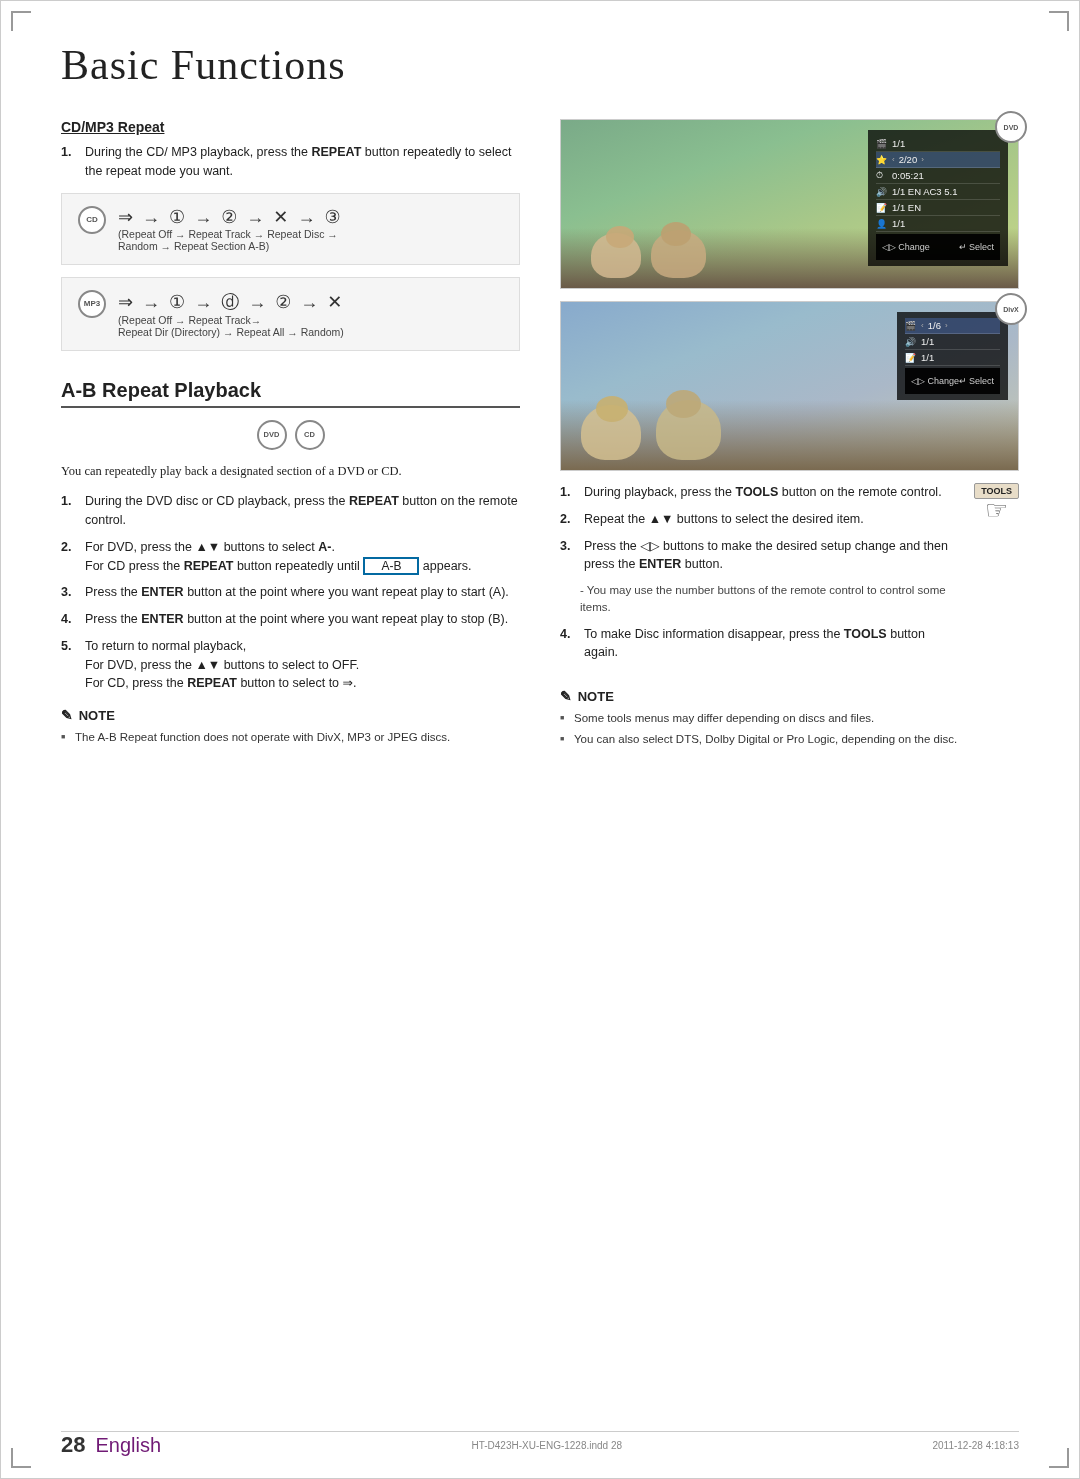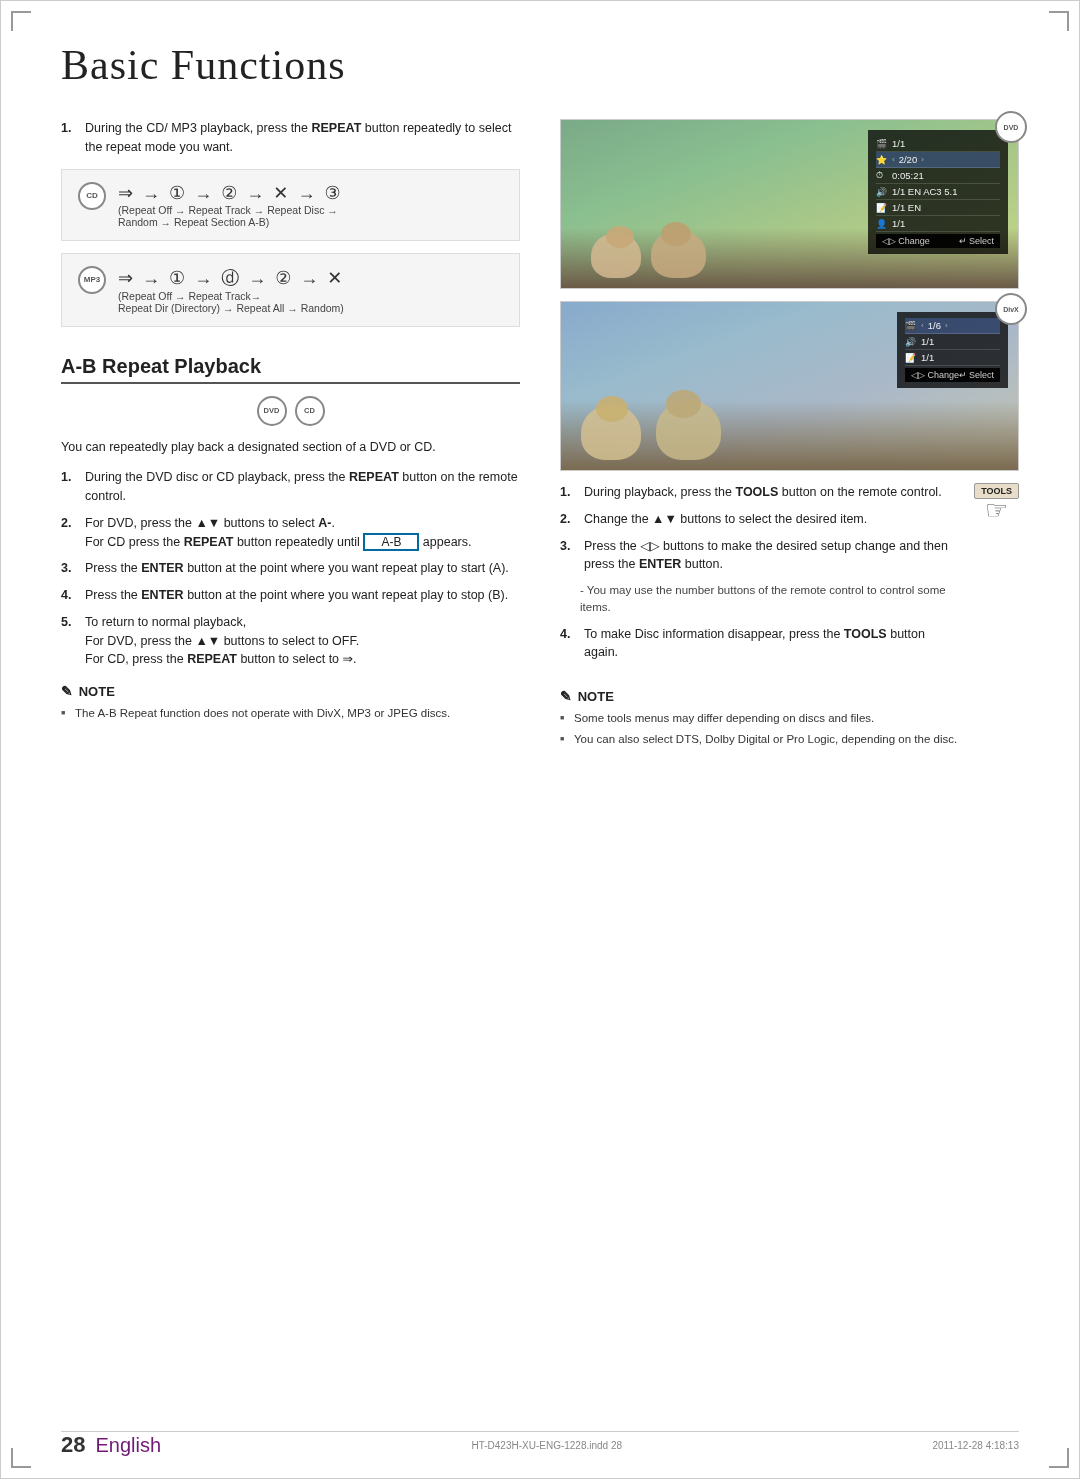--- a/index.html
+++ b/index.html
@@ -251,21 +251,21 @@
 
     .info-arrow {
       color: #aaa;
       font-size: 8px;
     }
 
     .info-bar {
       display: flex;
       justify-content: space-between;
       background: rgba(0,0,0,0.9);
-      padding: 2px 6px;
+      padding: 8px 6px;
       font-size: 9px;
       color: #ccc;
       margin-top: 2px;
     }
 
     .highlight-row {
       background: rgba(80, 120, 200, 0.4);
     }
 
     .page-footer {
@@ -340,20 +340,21 @@
   <div class="corner-mark corner-bl"></div>
   <div class="corner-mark corner-br"></div>
 
   <h1 class="main-title">Basic Functions</h1>
 
   <div class="two-col">
 
     <div class="left-col">
 
       <div>
+        <div class="subsection-title">CD/MP3 Repeat</div>
 
         <ol class="step-list">
           <li>
             <span class="step-num">1.</span>
             <span class="step-content">
               During the CD/ MP3 playback, press the <span class="bold">REPEAT</span> button repeatedly to select the repeat mode you want.
             </span>
           </li>
         </ol>
 
@@ -375,21 +376,21 @@
       </div>
 
       <div style="margin-top: 28px;">
         <div class="section-title">A-B Repeat Playback</div>
 
         <div class="ab-badge-row">
           <div class="ab-badge">DVD</div>
           <div class="ab-badge">CD</div>
         </div>
 
-        <p style="font-size:12.5px; margin-bottom: 12px; line-height:1.5;">
+        <p style="font-size:12.5px; margin-bottom: 12px; line-height:1.5;font-family:Liberation Serif, serif;">
           You can repeatedly play back a designated section of a DVD or CD.
         </p>
 
         <ol class="step-list">
           <li>
             <span class="step-num">1.</span>
             <span class="step-content">
               During the DVD disc or CD playback, press the <span class="bold">REPEAT</span> button on the remote control.
             </span>
           </li>
@@ -523,21 +524,21 @@
             <ol class="step-list">
               <li>
                 <span class="step-num">1.</span>
                 <span class="step-content">
                   During playback, press the <span class="bold">TOOLS</span> button on the remote control.
                 </span>
               </li>
               <li>
                 <span class="step-num">2.</span>
                 <span class="step-content">
-                  Change the ▲▼ buttons to select the desired item.
+                  Repeat the ▲▼ buttons to select the desired item.
                 </span>
               </li>
               <li>
                 <span class="step-num">3.</span>
                 <span class="step-content">
                   Press the ◁▷ buttons to make the desired setup change and then press the <span class="bold">ENTER</span> button.
                 </span>
               </li>
             </ol>
             <div class="dash-item">

